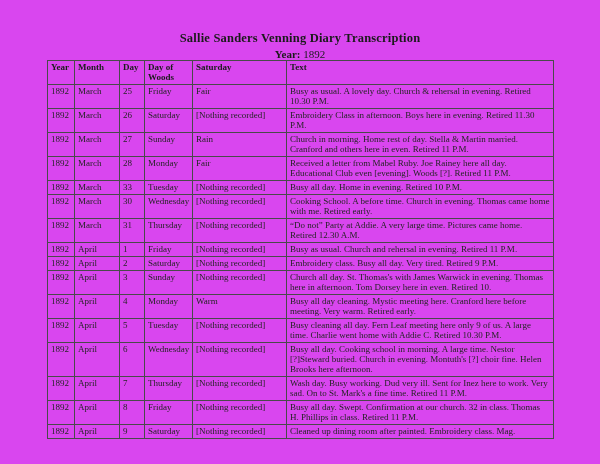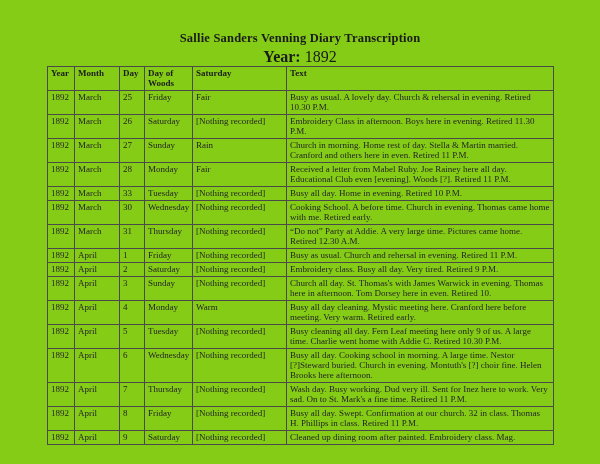--- a/index.html
+++ b/index.html
@@ -4,38 +4,38 @@
 <style>
   html, body {
     margin: 0;
     padding: 0;
     background: #ffffff;
   }
   .page {
     position: relative;
     width: 600px;
     height: 464px;
-    background: #84cc16;
+    background: #d946ef;
     font-family: "Liberation Serif", "DejaVu Serif", serif;
     color: #1f1f1f;
     overflow: hidden;
   }
   .title-block {
     padding-top: 31px;
     text-align: center;
   }
   .doc-title {
     font-size: 12.5px;
     font-weight: bold;
     letter-spacing: 0.2px;
     color: #1a1a1a;
   }
   .doc-subtitle {
     margin-top: 2px;
-    font-size: 16px;
+    font-size: 11px;
     color: #1a1a1a;
   }
   .doc-subtitle .year-label { font-weight: bold; }
   .diary-table {
     margin: 0 0 0 47px;
     width: 506px;
     border-collapse: collapse;
     table-layout: fixed;
     font-size: 9px;
     line-height: 10px;

